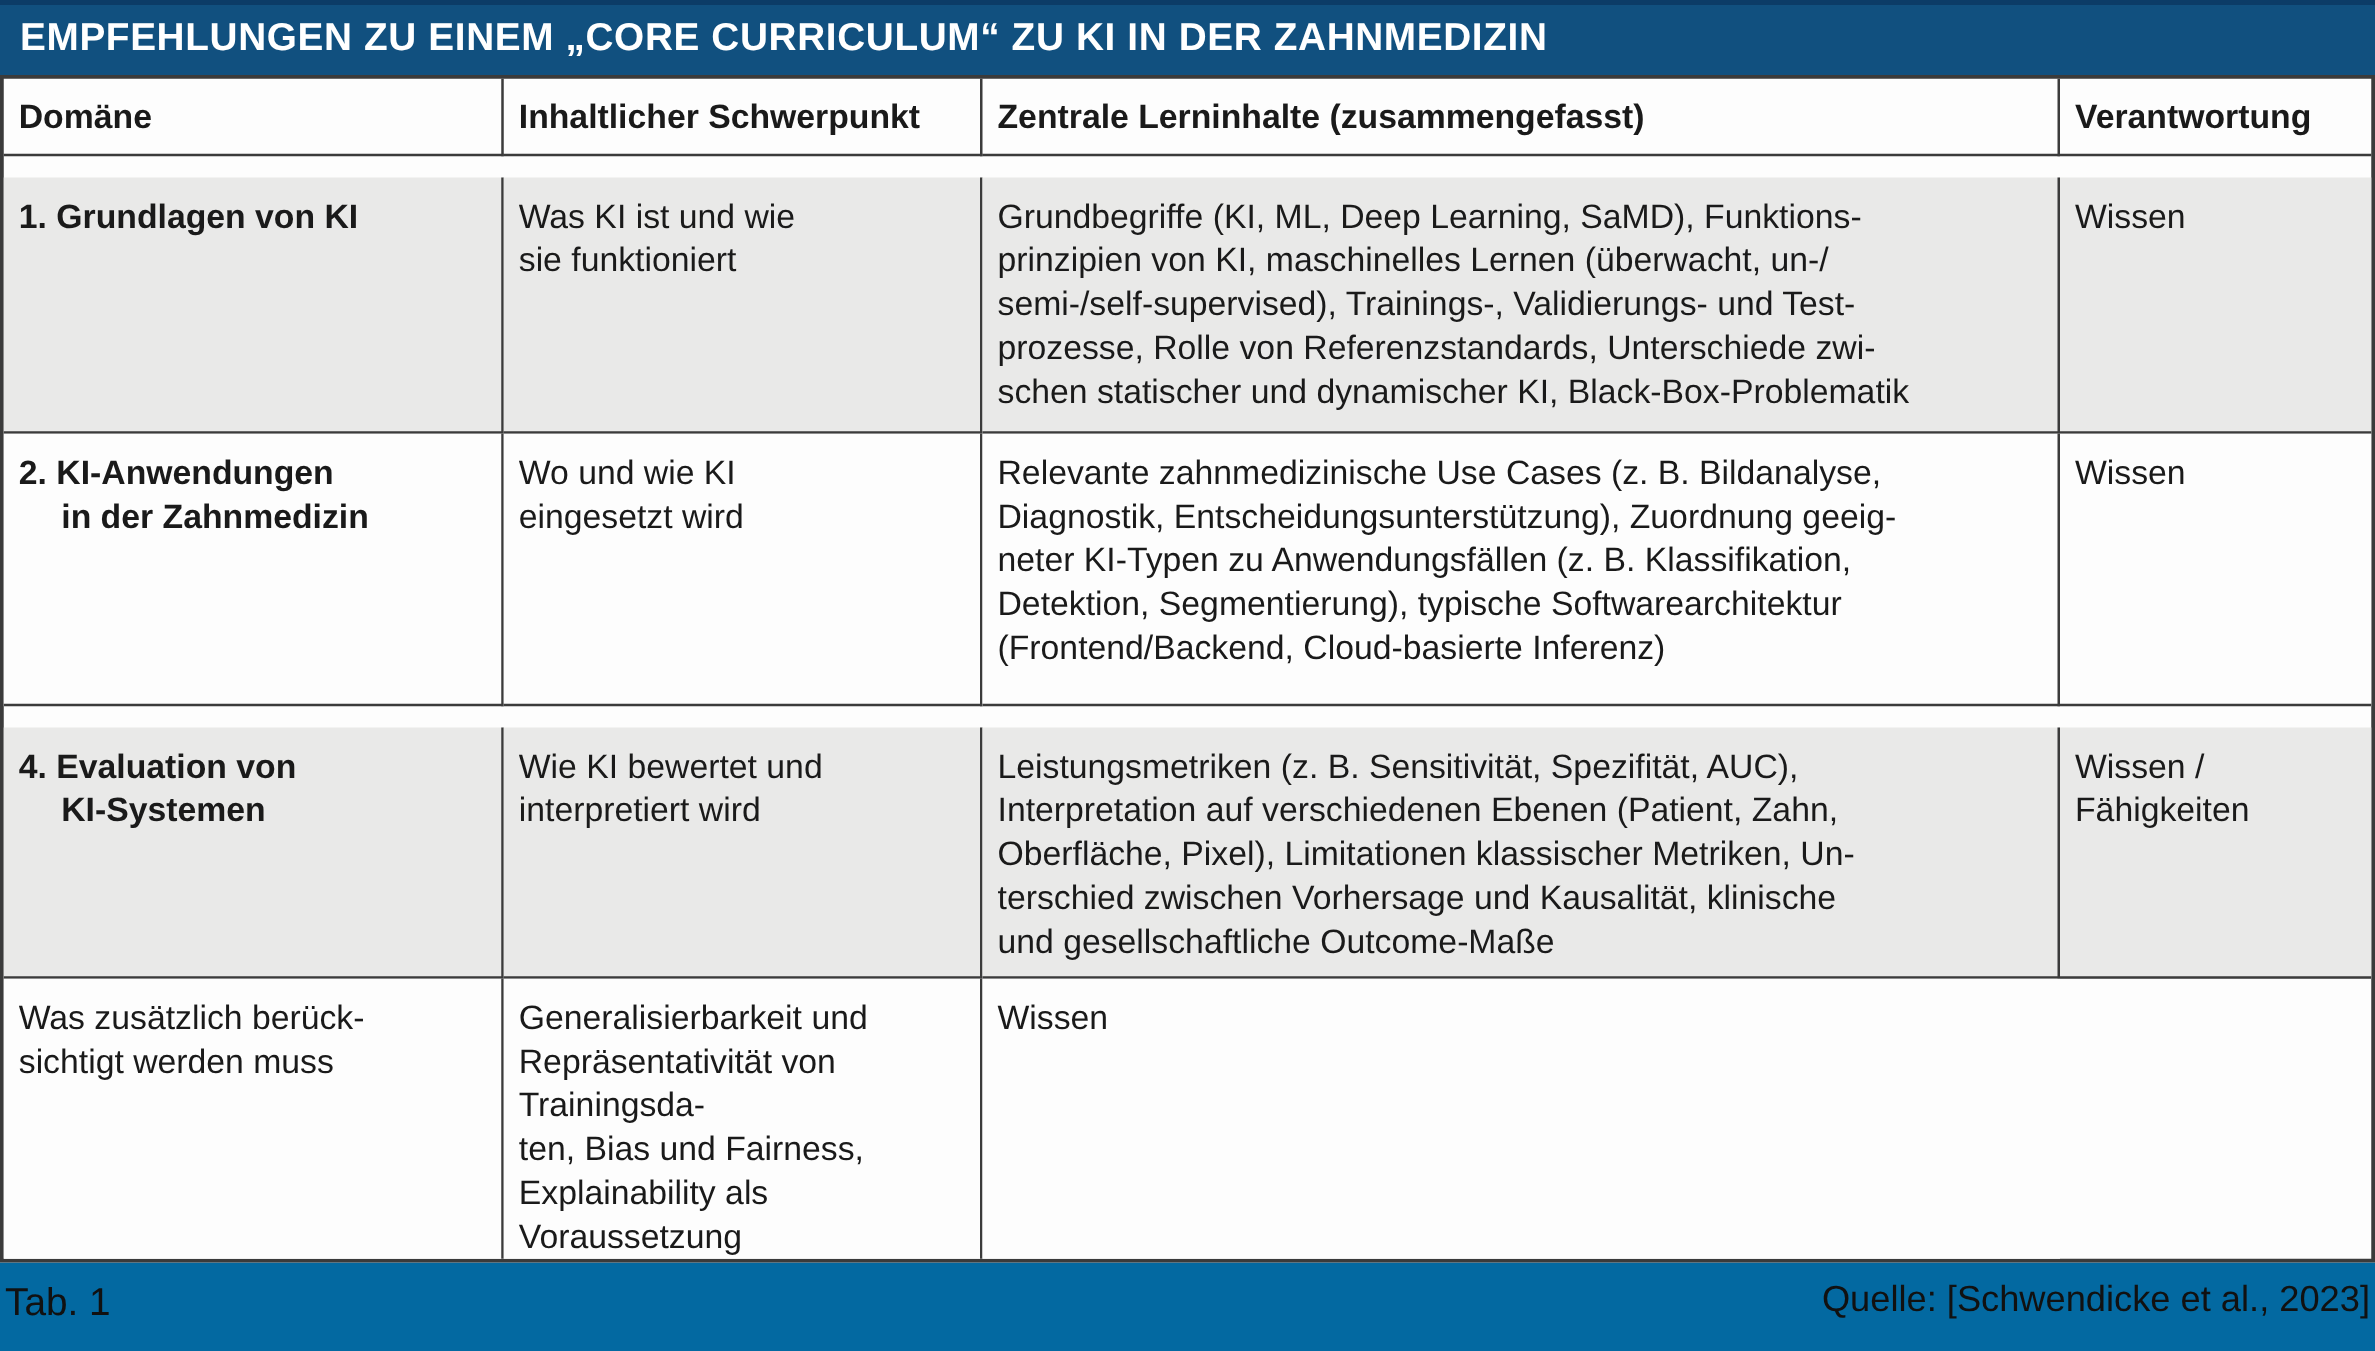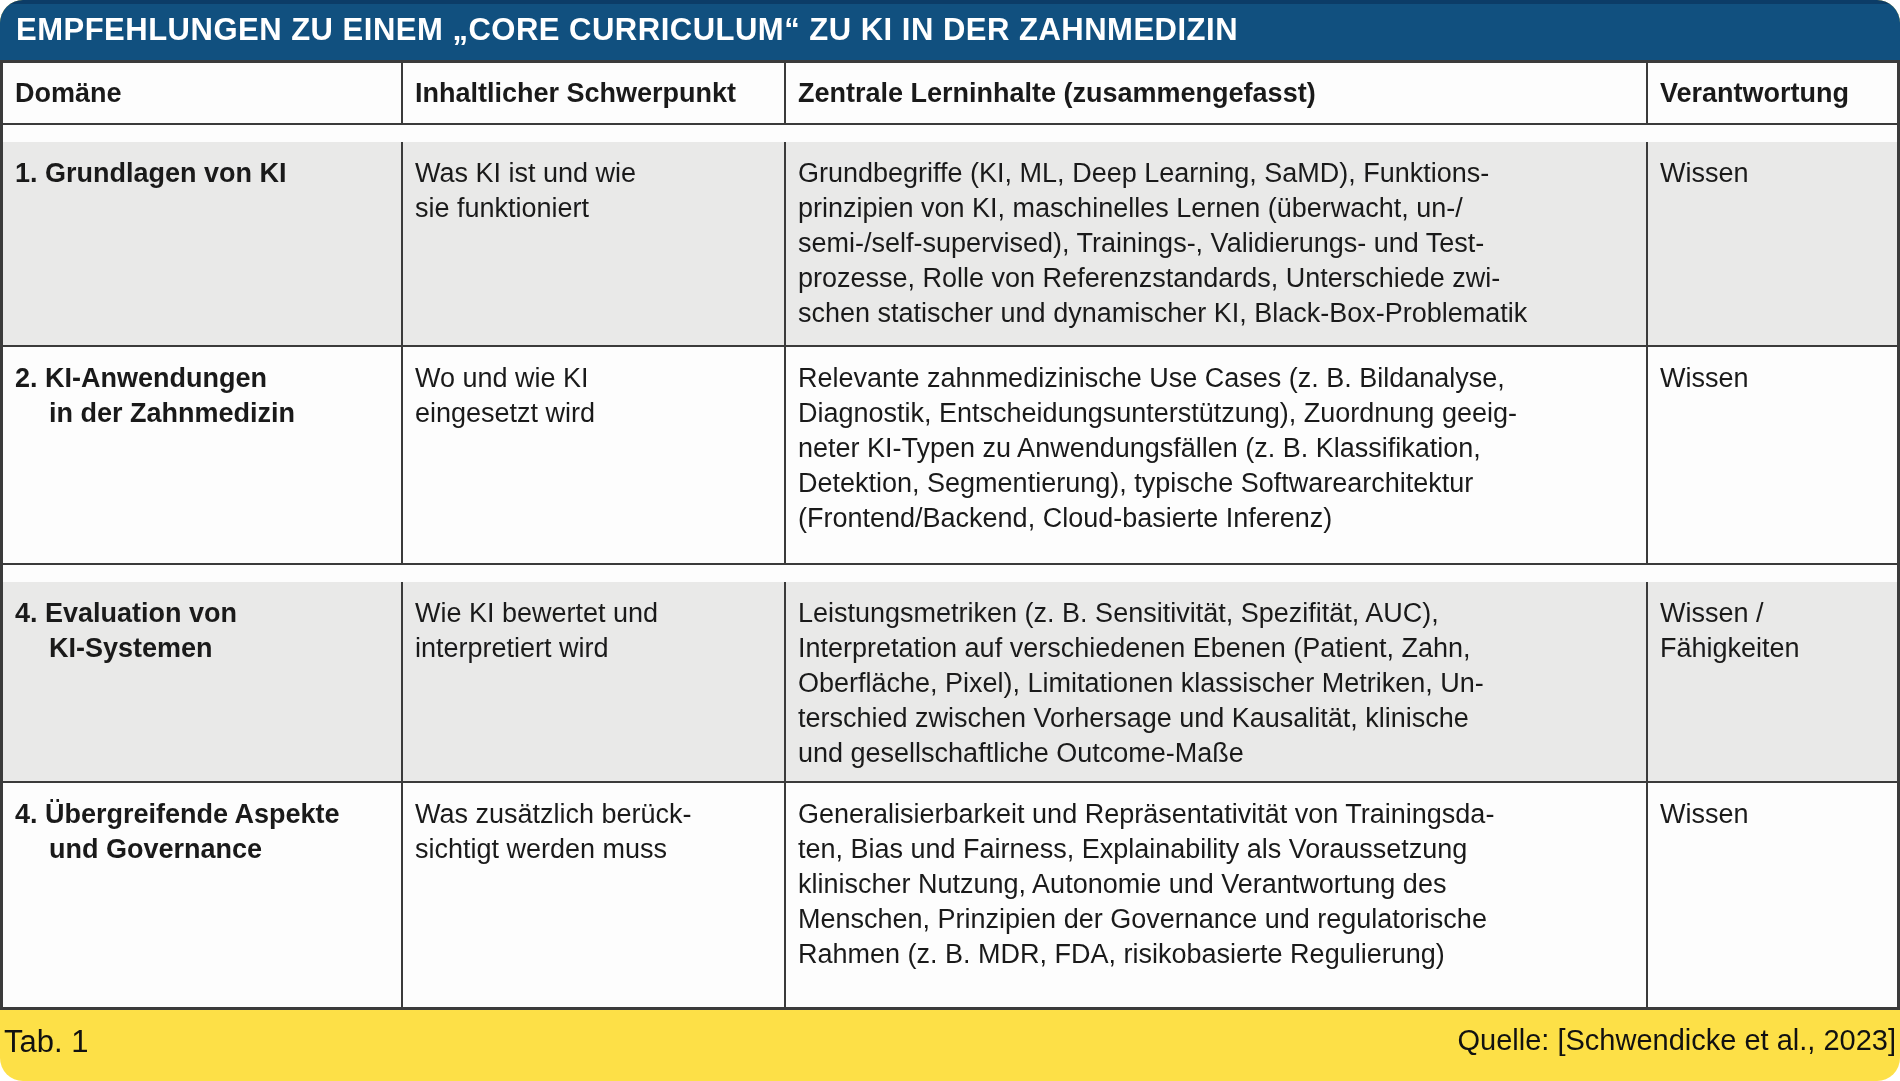--- a/index.html
+++ b/index.html
@@ -11,23 +11,22 @@
   *{margin:0;padding:0;box-sizing:border-box;}
   body{
     font-family:"Liberation Sans", sans-serif;
     background:#ffffff;
     color:var(--text);
   }
   .page{
     position:relative;
     width:1900px;
     height:1081px;
-    background:#fde047;
+    background:#0369a1;
     overflow:hidden;
-    border-radius:23px;
   }
   
   .title-bar{
     width:1900px;
     height:60px;
     background:var(--title-bg);
     display:flex;
     align-items:center;
     padding-left:16px;
     box-shadow:inset 0 4px 0 rgba(0,0,30,0.25);
@@ -130,22 +129,20 @@
     <div class="cell row-alt">Wie KI bewertet und
 interpretiert wird</div>
     <div class="cell row-alt">Leistungsmetriken (z. B. Sensitivität, Spezifität, AUC),
 Interpretation auf verschiedenen Ebenen (Patient, Zahn,
 Oberfläche, Pixel), Limitationen klassischer Metriken, Un-
 terschied zwischen Vorhersage und Kausalität, klinische
 und gesellschaftliche Outcome-Maße</div>
     <div class="cell last-col row-alt">Wissen /
 Fähigkeiten</div>
 
-    <div class="cell domain-cell last-row row-plain">4. Übergreifende Aspekte
-und Governance</div>
     <div class="cell last-row row-plain">Was zusätzlich berück-
 sichtigt werden muss</div>
     <div class="cell last-row row-plain">Generalisierbarkeit und Repräsentativität von Trainingsda-
 ten, Bias und Fairness, Explainability als Voraussetzung
 klinischer Nutzung, Autonomie und Verantwortung des
 Menschen, Prinzipien der Governance und regulatorische
 Rahmen (z. B. MDR, FDA, risikobasierte Regulierung)</div>
     <div class="cell last-col last-row row-plain">Wissen</div>
   </div>
 

